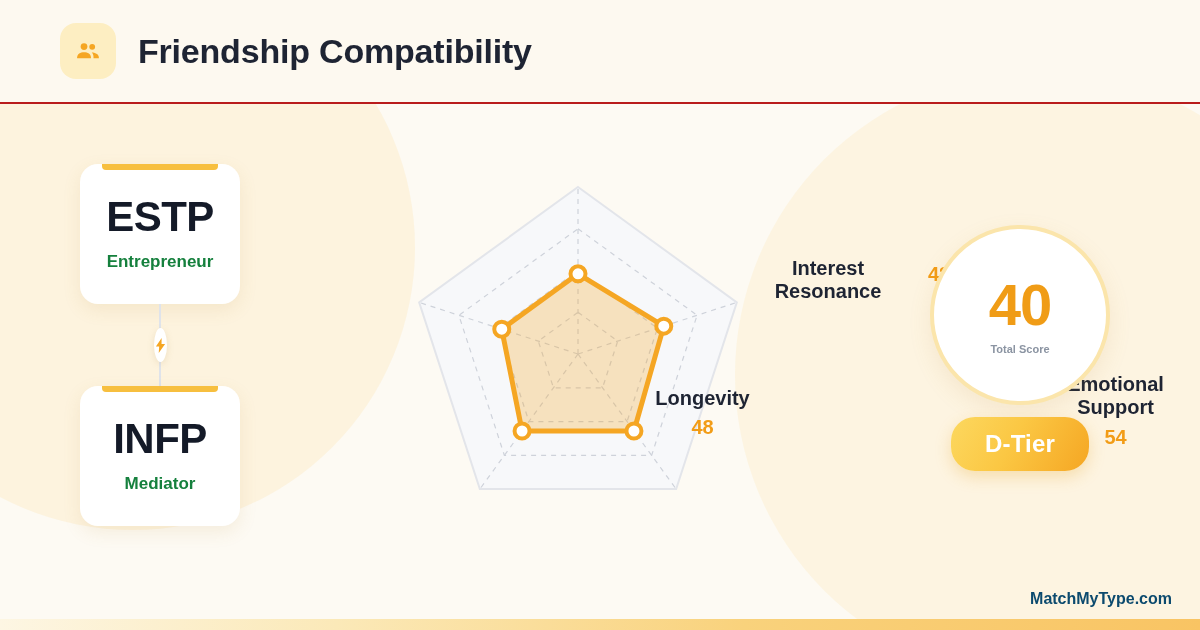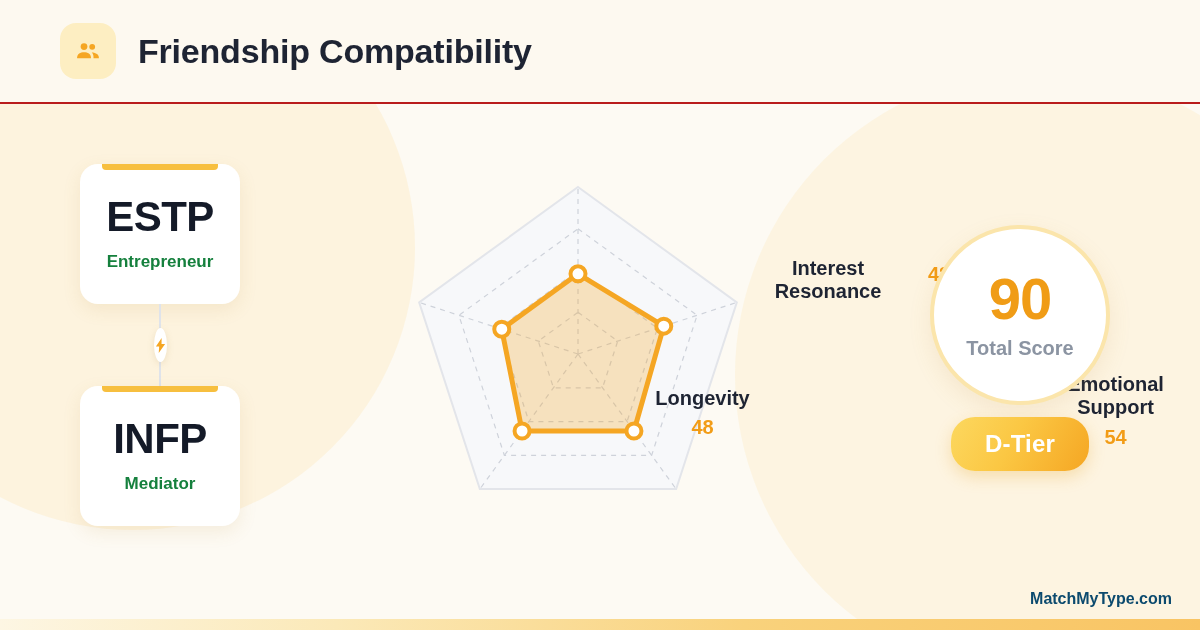--- a/index.html
+++ b/index.html
@@ -139,21 +139,21 @@
     box-shadow:0 8px 22px rgba(190,150,70,.13);
     display:flex; flex-direction:column;
     align-items:center; justify-content:center;
   }
   .score-number {
     font-size:58px; font-weight:bold; color:#f09c16;
     line-height:1; letter-spacing:-1px;
   }
   .score-caption {
     margin-top:9px;
-    font-size:20px; font-weight:bold; color:#8b94a2;
+    font-size:11px; font-weight:bold; color:#8b94a2;
   }
   .tier-badge {
     margin-top:12px;
     padding:13px 34px; border-radius:24px;
     background:linear-gradient(120deg,#fcd85f 0%,#fbc743 45%,#f5a623 100%);
     color:#ffffff; font-size:24px; font-weight:bold;
     box-shadow:0 6px 16px rgba(230,165,40,.28);
     letter-spacing:.2px;
   }
 
@@ -270,21 +270,21 @@
       <div class="axis-label ax-longevity">
         <span>Longevity</span>
         <span class="axis-value">48</span>
       </div>
 
     </div>
   </div>
 
   <div class="score-col">
     <div class="score-circle">
-      <div class="score-number">90</div>
+      <div class="score-number">40</div>
       <div class="score-caption">Total Score</div>
     </div>
     <div class="tier-badge">D-Tier</div>
   </div>
 
   <div class="watermark">MatchMyType.com</div>
   <div class="bottom-bar"></div>
 
 </div>
 

